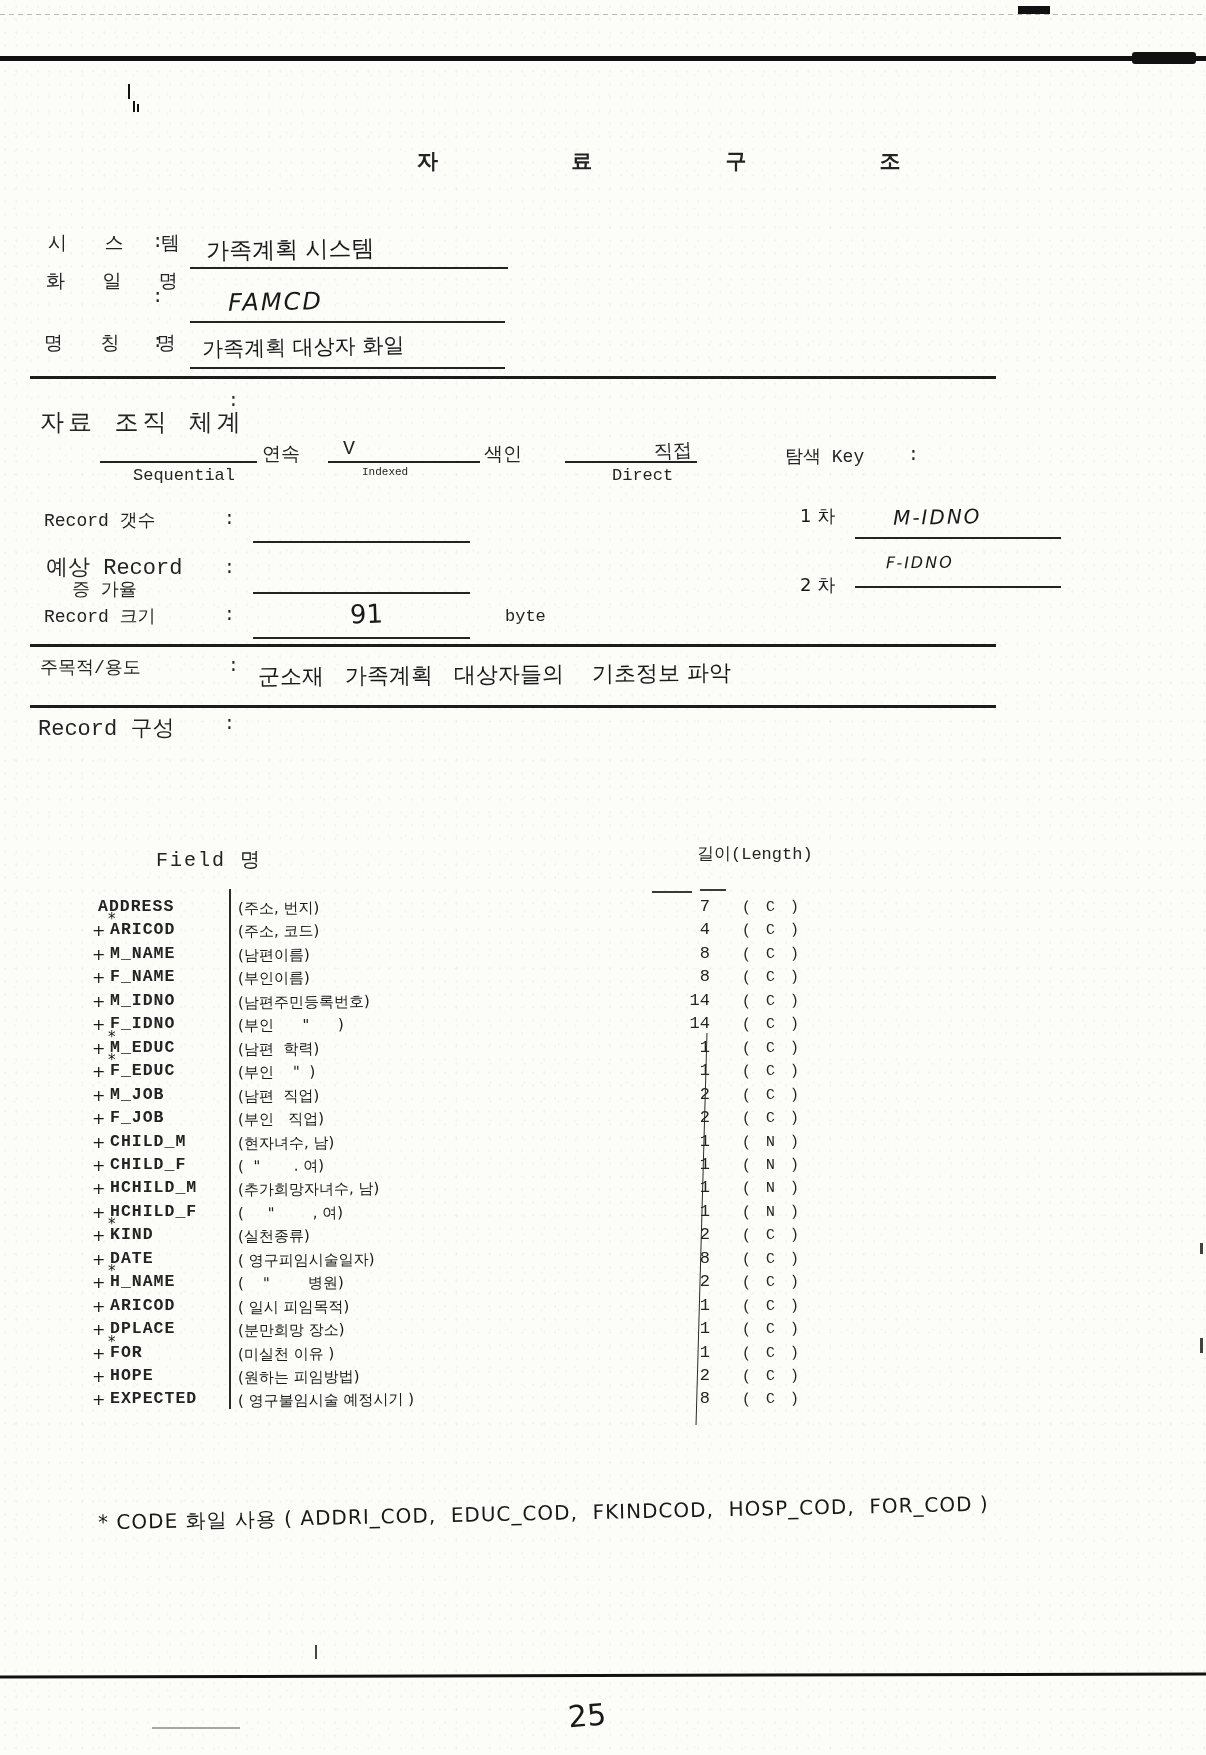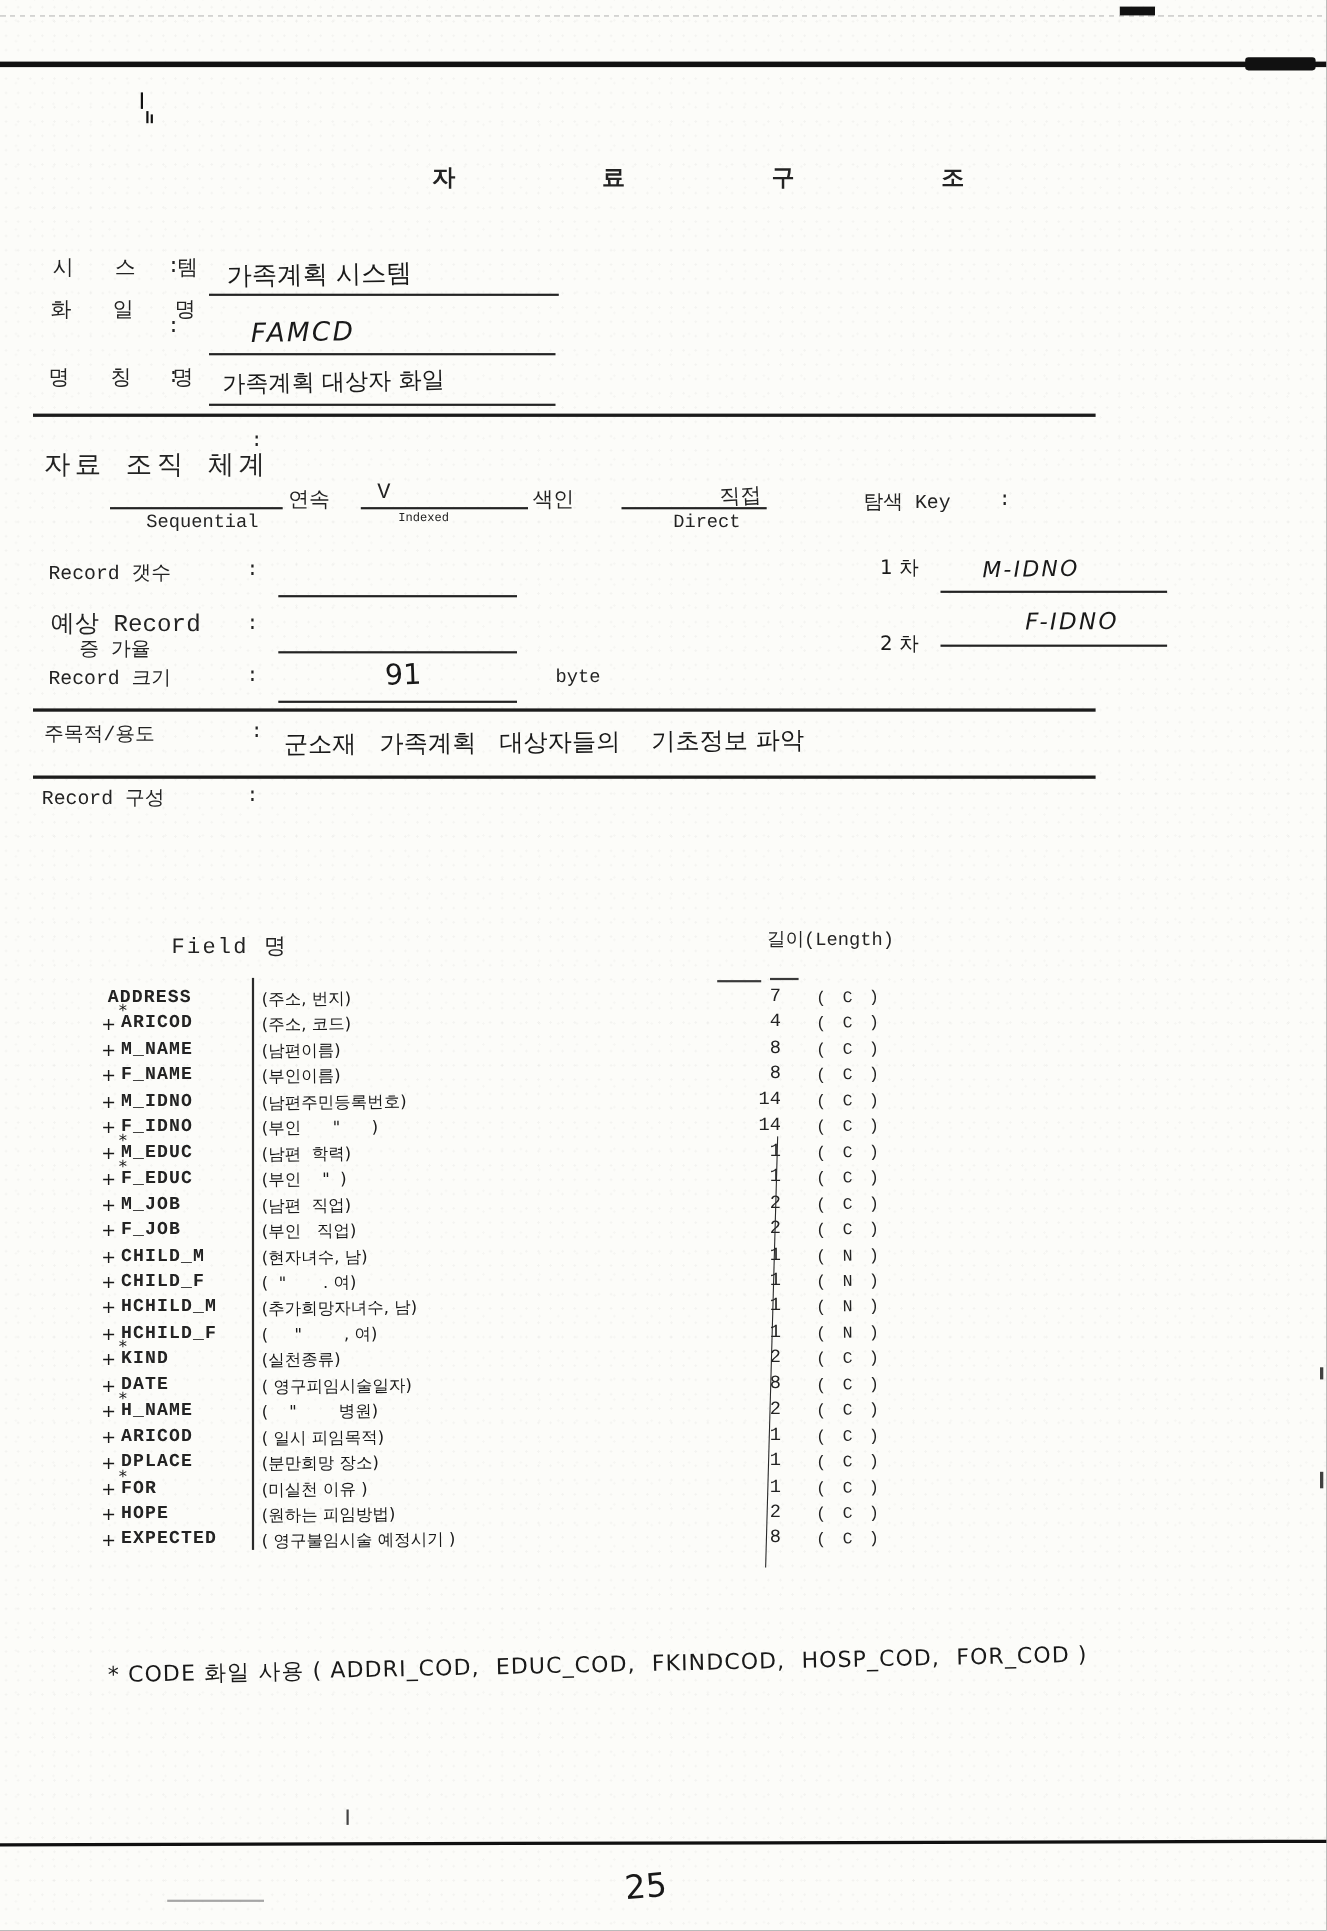--- a/index.html
+++ b/index.html
@@ -15,21 +15,21 @@
     color:#1e1e1e;
   }
   .abs{position:absolute;white-space:pre;}
   .typed{font-family:"Liberation Mono","DejaVu Sans Mono",monospace;color:#232323;}
   .hand{font-family:"DejaVu Sans",sans-serif;color:#191919;}
   .hand-latin{font-family:"DejaVu Sans",sans-serif;font-style:italic;letter-spacing:2px;color:#191919;}
   .uline{position:absolute;height:0;border-top:2.5px solid #232323;}
   .uline.thin{border-top-width:2px;}
   .divider{position:absolute;background:#1c1c1c;}
   .art{position:absolute;background:#111;}
-  .title{font-weight:600;letter-spacing:36px;font-size:21px;}
+  .title{font-weight:600;letter-spacing:36px;font-size:21px;margin-left:24px;}
   .label{letter-spacing:13px;font-size:19px;}
   .label2{letter-spacing:4px;font-size:24px;margin-top:16px;}
   .frow{position:absolute;left:0;width:780px;height:23px;}
   .fplus{position:absolute;left:12px;top:1px;font-size:16px;}
   .fname{position:absolute;left:30px;top:0;font-size:16.5px;font-weight:600;letter-spacing:1px;}
   .fname.noplus{left:18px;}
   .fstar{position:absolute;top:-10px;left:-2px;font-size:15px;font-weight:400;}
   .fdesc{position:absolute;left:158px;top:2px;font-size:15px;white-space:pre;transform:rotate(-0.6deg);}
   .flen{position:absolute;left:565px;top:0;width:65px;text-align:right;font-size:17px;}
   .ftype{position:absolute;left:662px;top:2px;font-size:15px;letter-spacing:3px;transform:rotate(-1deg);}
@@ -104,37 +104,37 @@
   <div class="uline thin" style="left:855px;top:537px;width:206px;"></div>
   <div class="abs hand-latin" style="left:893px;top:505px;font-size:20px;transform:rotate(-1deg);">M-IDNO</div>
 
   <div class="abs typed" style="left:46px;top:552px;font-size:22px;">예상 Record</div>
   <div class="abs typed" style="left:72px;top:577px;font-size:18px;">증 가율</div>
   <div class="abs typed" style="left:224px;top:558px;font-size:18px;">:</div>
   <div class="uline thin" style="left:253px;top:592px;width:217px;"></div>
 
   <div class="abs hand" style="left:800px;top:573px;font-size:18px;">2 차</div>
   <div class="uline thin" style="left:855px;top:586px;width:206px;"></div>
-  <div class="abs hand-latin" style="left:932px;top:553px;font-size:21px;transform:rotate(-0.5deg);text-align:center;">F-IDNO</div>
+  <div class="abs hand-latin" style="left:886px;top:553px;font-size:16px;transform:rotate(-0.5deg);text-align:center;">F-IDNO</div>
 
   <div class="abs typed" style="left:44px;top:604px;font-size:18px;">Record 크기</div>
   <div class="abs typed" style="left:224px;top:605px;font-size:18px;">:</div>
   <div class="uline thin" style="left:253px;top:637px;width:217px;"></div>
   <div class="abs hand" style="left:350px;top:599px;font-size:26px;transform:rotate(-2deg);">91</div>
   <div class="abs typed" style="left:505px;top:607px;font-size:17px;">byte</div>
 
   <div class="divider" style="left:30px;top:644px;width:966px;height:3px;"></div>
 
   <div class="abs typed" style="left:40px;top:655px;font-size:18px;">주목적/용도</div>
   <div class="abs typed" style="left:228px;top:656px;font-size:18px;">:</div>
   <div class="abs hand" style="left:258px;top:660px;font-size:22px;transform:rotate(-0.5deg);">군소재   가족계획   대상자들의    기초정보 파악</div>
 
   <div class="divider" style="left:30px;top:705px;width:966px;height:2.5px;"></div>
 
-  <div class="abs typed" style="left:38px;top:713px;font-size:18px;">Record 구성</div>
+  <div class="abs typed" style="left:38px;top:713px;font-size:22px;">Record 구성</div>
   <div class="abs typed" style="left:224px;top:714px;font-size:18px;">:</div>
 
   <div class="abs typed" style="left:156px;top:846px;font-size:20px;letter-spacing:2px;">Field 명</div>
   <div class="abs typed" style="left:697px;top:842px;font-size:17px;">길이(Length)</div>
   <div class="art" style="left:652px;top:891px;width:40px;height:2px;background:#3a3a3a;"></div>
   <div class="art" style="left:700px;top:889px;width:26px;height:2px;background:#3a3a3a;"></div>
 
   <div class="abs ftable-lines" style="left:80px;top:897px;width:790px;height:530px;white-space:normal;">
       <div class="frow" style="top: 0px;">
         <span class="fplus hand"></span>

